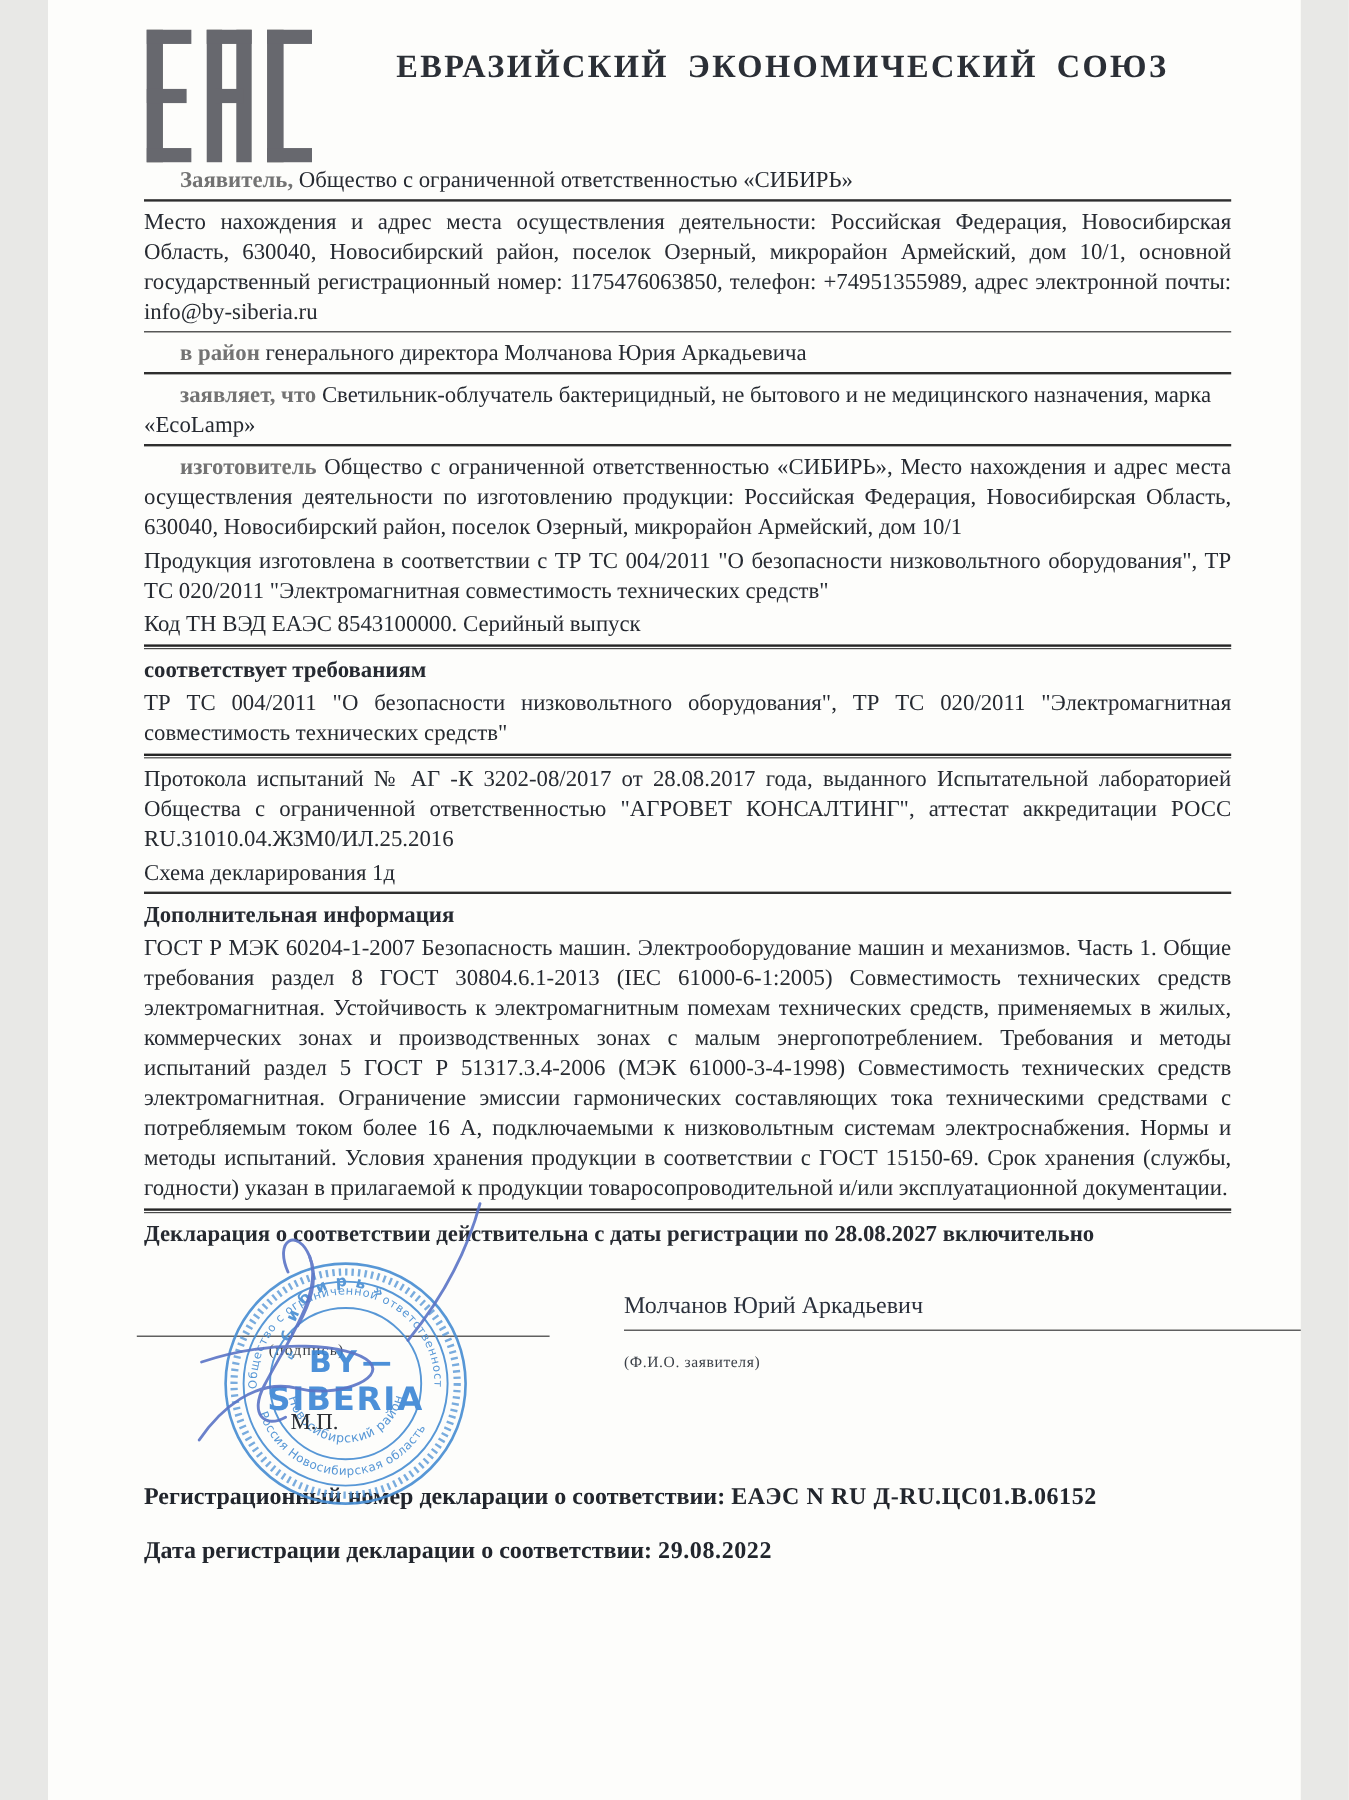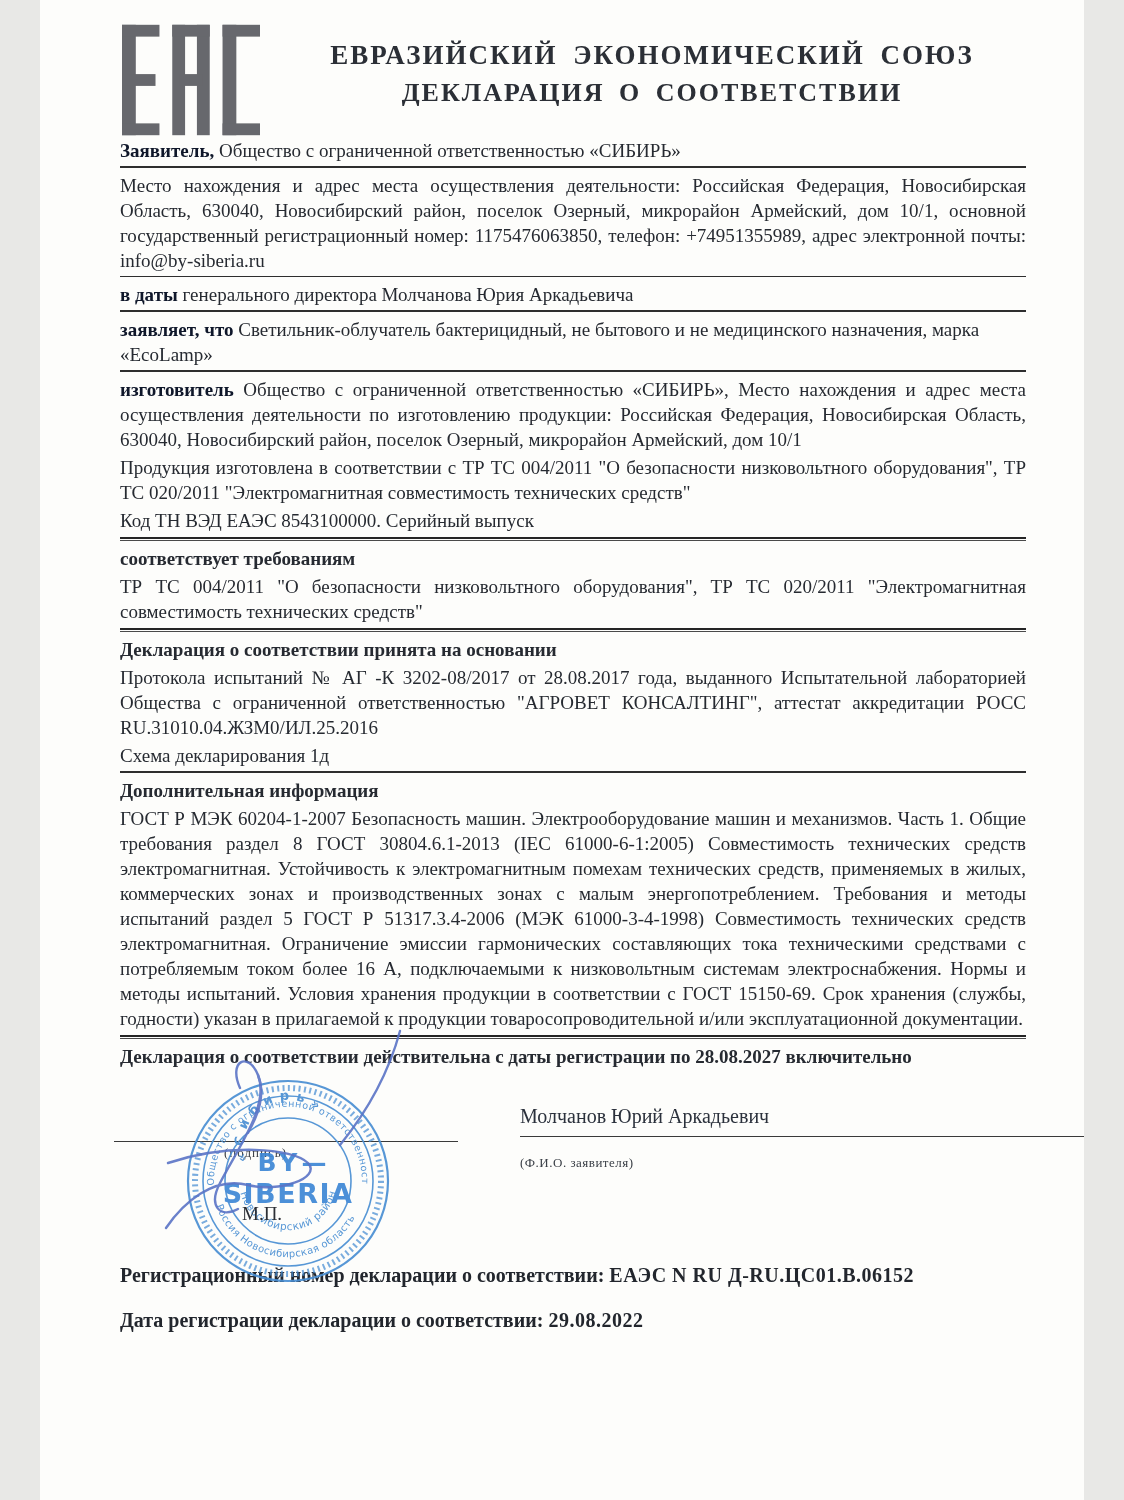--- a/index.html
+++ b/index.html
@@ -13,21 +13,21 @@
   
   .eac-logo{position:absolute;left:82px;top:24px;width:138px;height:112px;}
   .titles{position:absolute;left:240px;right:60px;top:40px;text-align:center;}
   .title-1{font-size:27px;font-weight:bold;letter-spacing:2px;word-spacing:7px;color:#2b2f36;}
   .title-2{font-size:26px;font-weight:bold;letter-spacing:2px;word-spacing:6px;color:#2b2f36;margin-top:7px;}
   
   .doc{position:absolute;left:80px;right:58px;top:138px;}
   .t{font-size:19px;line-height:25px;margin:0;}
   .just{text-align:justify;}
   p.t{margin:0 0 3px 0;}
-  b{color:#0f172a;}
+  b{color:#737373;margin-left:30px;}
   .rule{border:0;border-top:2px solid #2e2e2e;margin:3px 0 5px 0;}
   .rule.thin{border-top-width:1.5px;}
   .rule.dbl{border-top:2px solid #252525;border-bottom:1px solid #4a4a4a;height:1px;margin:4px 0 5px 0;}
   .gap-top{margin-top:7px;}
   .head{font-weight:bold;}
   
   .sig-area{position:relative;height:188px;margin-top:6px;}
   .sig-line-left{position:absolute;left:-6px;top:66px;width:344px;border-top:1.6px solid #3a3a3a;}
   .sig-caption-left{position:absolute;left:104px;top:70px;font-size:13px;color:#3a3f46;letter-spacing:1px;}
   .sig-right{position:absolute;left:400px;top:30px;width:600px;text-align:left;font-family:Liberation Serif, serif;}
@@ -61,47 +61,45 @@
       <rect x="58" y="50" width="24" height="12"></rect>
 
       <rect x="102" y="0" width="14" height="112"></rect>
       <rect x="102" y="0" width="38" height="12"></rect>
       <rect x="102" y="100" width="38" height="12"></rect>
     </g>
   </svg>
 
   <div class="titles">
     <div class="title-1">ЕВРАЗИЙСКИЙ ЭКОНОМИЧЕСКИЙ СОЮЗ</div>
-    <div class="title-2">ДЕКЛАРАЦИЯ О СООТВЕТСТВИИ</div>
   </div>
 
   <div class="doc">
 
     <p class="t"><b>Заявитель,</b> <span>Общество с ограниченной ответственностью «СИБИРЬ»</span></p>
     <div class="rule"></div>
 
     <p class="t just">Место нахождения и адрес места осуществления деятельности: Российская Федерация, Новосибирская Область, 630040, Новосибирский район, поселок Озерный, микрорайон Армейский, дом 10/1, основной государственный регистрационный номер: 1175476063850, телефон: +74951355989, адрес электронной почты: info@by-siberia.ru</p>
     <div class="rule thin"></div>
 
-    <p class="t"><b>в даты</b> <span>генерального директора  Молчанова Юрия Аркадьевича</span></p>
+    <p class="t"><b>в район</b> <span>генерального директора  Молчанова Юрия Аркадьевича</span></p>
     <div class="rule"></div>
 
     <p class="t"><b>заявляет, что</b> <span>Светильник-облучатель бактерицидный, не бытового и не медицинского назначения, марка «EcoLamp»</span></p>
     <div class="rule"></div>
 
     <p class="t just"><b>изготовитель</b> <span>Общество с ограниченной ответственностью «СИБИРЬ», Место нахождения и адрес места осуществления деятельности по изготовлению продукции: Российская Федерация, Новосибирская Область, 630040, Новосибирский район, поселок Озерный, микрорайон Армейский, дом 10/1</span></p>
     <p class="t just">Продукция изготовлена в соответствии с ТР ТС 004/2011 "О безопасности низковольтного оборудования", ТР ТС 020/2011 "Электромагнитная совместимость технических средств"</p>
     <p class="t">Код ТН ВЭД ЕАЭС 8543100000. Серийный выпуск</p>
     <div class="rule dbl"></div>
 
     <p class="t head">соответствует требованиям</p>
     <p class="t just">ТР ТС 004/2011 "О безопасности низковольтного оборудования", ТР ТС 020/2011 "Электромагнитная совместимость технических средств"</p>
     <div class="rule dbl"></div>
 
-    <p class="t head">Декларация о соответствии принята на основании</p>
     <p class="t just gap-top">Протокола испытаний № АГ -К 3202-08/2017 от 28.08.2017 года, выданного Испытательной лабораторией Общества с ограниченной ответственностью "АГРОВЕТ КОНСАЛТИНГ",  аттестат аккредитации РОСС RU.31010.04.ЖЗМ0/ИЛ.25.2016</p>
     <p class="t">Схема декларирования 1д</p>
     <div class="rule"></div>
 
     <p class="t head">Дополнительная информация</p>
     <p class="t just gap-top">ГОСТ Р МЭК 60204-1-2007 Безопасность машин. Электрооборудование машин и механизмов. Часть 1. Общие требования  раздел 8 ГОСТ 30804.6.1-2013 (IEC 61000-6-1:2005) Совместимость технических средств электромагнитная. Устойчивость к электромагнитным помехам технических средств, применяемых в жилых, коммерческих зонах и производственных зонах с малым энергопотреблением. Требования и методы испытаний  раздел 5 ГОСТ Р 51317.3.4-2006 (МЭК 61000-3-4-1998) Совместимость технических средств электромагнитная. Ограничение эмиссии гармонических составляющих тока техническими средствами с потребляемым током более 16 А, подключаемыми к низковольтным системам электроснабжения. Нормы и методы испытаний. Условия хранения продукции в соответствии с ГОСТ 15150-69. Срок хранения (службы, годности) указан  в прилагаемой к продукции товаросопроводительной и/или эксплуатационной документации.</p>
     <div class="rule dbl"></div>
 
     <p class="t head">Декларация о соответствии  действительна с даты регистрации по 28.08.2027 включительно</p>
 

